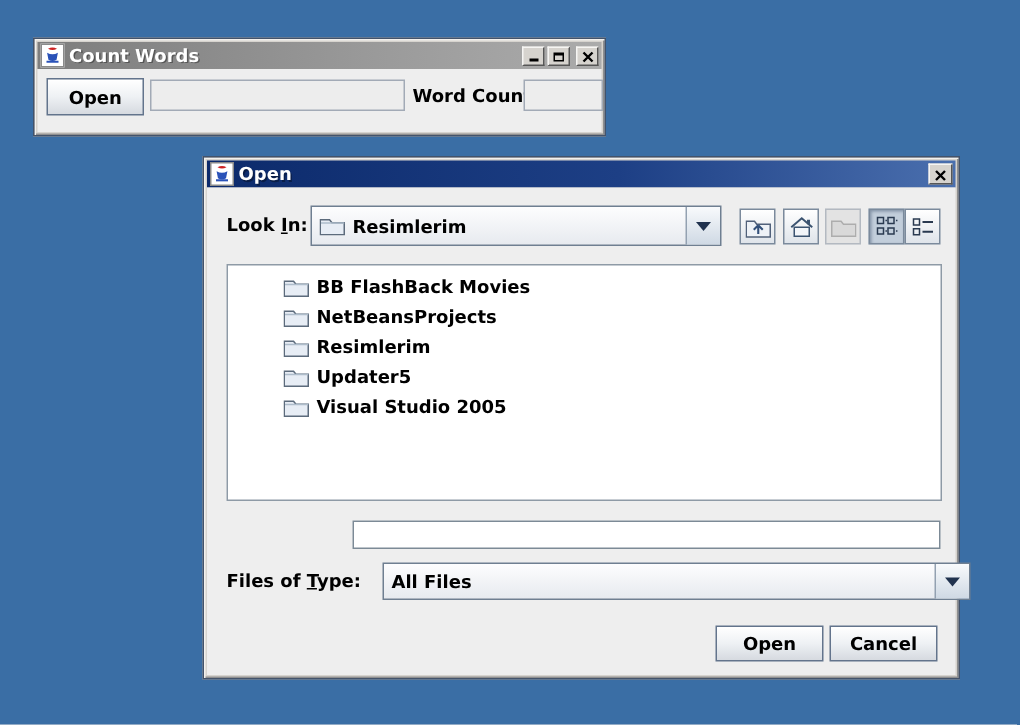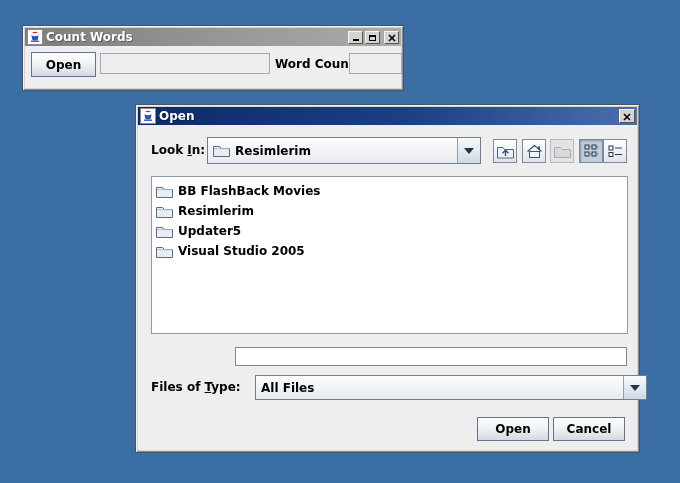--- a/index.html
+++ b/index.html
@@ -179,30 +179,39 @@
       <button class="tool-btn" style="left:465px;top:14px;">
         <span>
           <svg width="15" height="14" viewBox="0 0 15 14">
             <rect x="1" y="2" width="4" height="4" fill="none" stroke="#2a3a50"></rect>
             <rect x="1" y="8.5" width="4" height="4" fill="none" stroke="#2a3a50"></rect>
             <path d="M7 4 h7 M7 10.5 h7" stroke="#2a3a50" stroke-width="1.2"></path>
           </svg>
         </span>
       </button>
 
-      <div class="list-pane" style="left:13px;top:51px;width:477px;height:158px;">
+      <div class="list-pane" style="left:13px;top:51px;width:477px;height:158px;padding-left:33px;">
         <div style="padding-top:4px;">
           <div class="list-item">
             <span>
                 <svg width="17" height="13" viewBox="0 0 17 13">
                   <path d="M0.5 2.5 h6.2 l1.6 2 h8.2 v8 h-16 z" fill="#e7edf5" stroke="#5c6b7c"></path>
                   <path d="M1 4.7 h15.5" stroke="#aebdcb"></path>
                 </svg>
               </span>
             <span class="label">BB FlashBack Movies</span>
+          </div>
+          <div class="list-item">
+            <span>
+                <svg width="17" height="13" viewBox="0 0 17 13">
+                  <path d="M0.5 2.5 h6.2 l1.6 2 h8.2 v8 h-16 z" fill="#e7edf5" stroke="#5c6b7c"></path>
+                  <path d="M1 4.7 h15.5" stroke="#aebdcb"></path>
+                </svg>
+              </span>
+            <span class="label">NetBeansProjects</span>
           </div>
           <div class="list-item">
             <span>
                 <svg width="17" height="13" viewBox="0 0 17 13">
                   <path d="M0.5 2.5 h6.2 l1.6 2 h8.2 v8 h-16 z" fill="#e7edf5" stroke="#5c6b7c"></path>
                   <path d="M1 4.7 h15.5" stroke="#aebdcb"></path>
                 </svg>
               </span>
             <span class="label">Resimlerim</span>
           </div>

